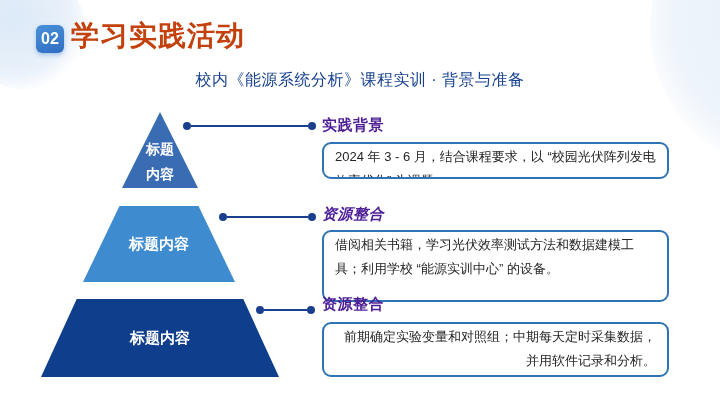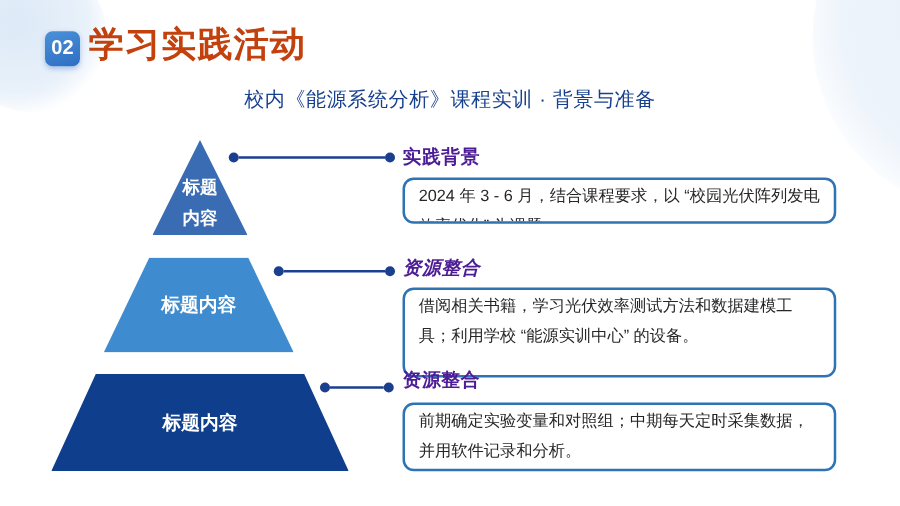--- a/index.html
+++ b/index.html
@@ -82,21 +82,21 @@
   .sec-box {
     position: absolute; left: 322px; width: 347px;
     border: 2px solid #2e74b5; border-radius: 9px;
     background: #ffffff;
     padding: 1px 11px;
     font-size: 13px; line-height: 24px; color: #262626;
     overflow: hidden;
   }
   .t1 { top: 116px; } .b1 { top: 142px; height: 37px; }
   .t2 { top: 205px; font-style: italic; } .b2 { top: 230px; height: 72px; }
-  .t3 { top: 295px; } .b3 { top: 322px; height: 55px; }
+  .t3 { top: 295px; } .b3 { top: 322px; height: 55px; text-align: right; }
   .c1 { left: 183px; top: 122px; width: 133px; }
   .c2 { left: 219px; top: 213px; width: 97px; }
   .c3 { left: 256px; top: 306px; width: 59px; }
 </style>
 </head>
 <body>
 
 <div class="blob blob-tl"></div>
 <div class="blob blob-tr"></div>
 

